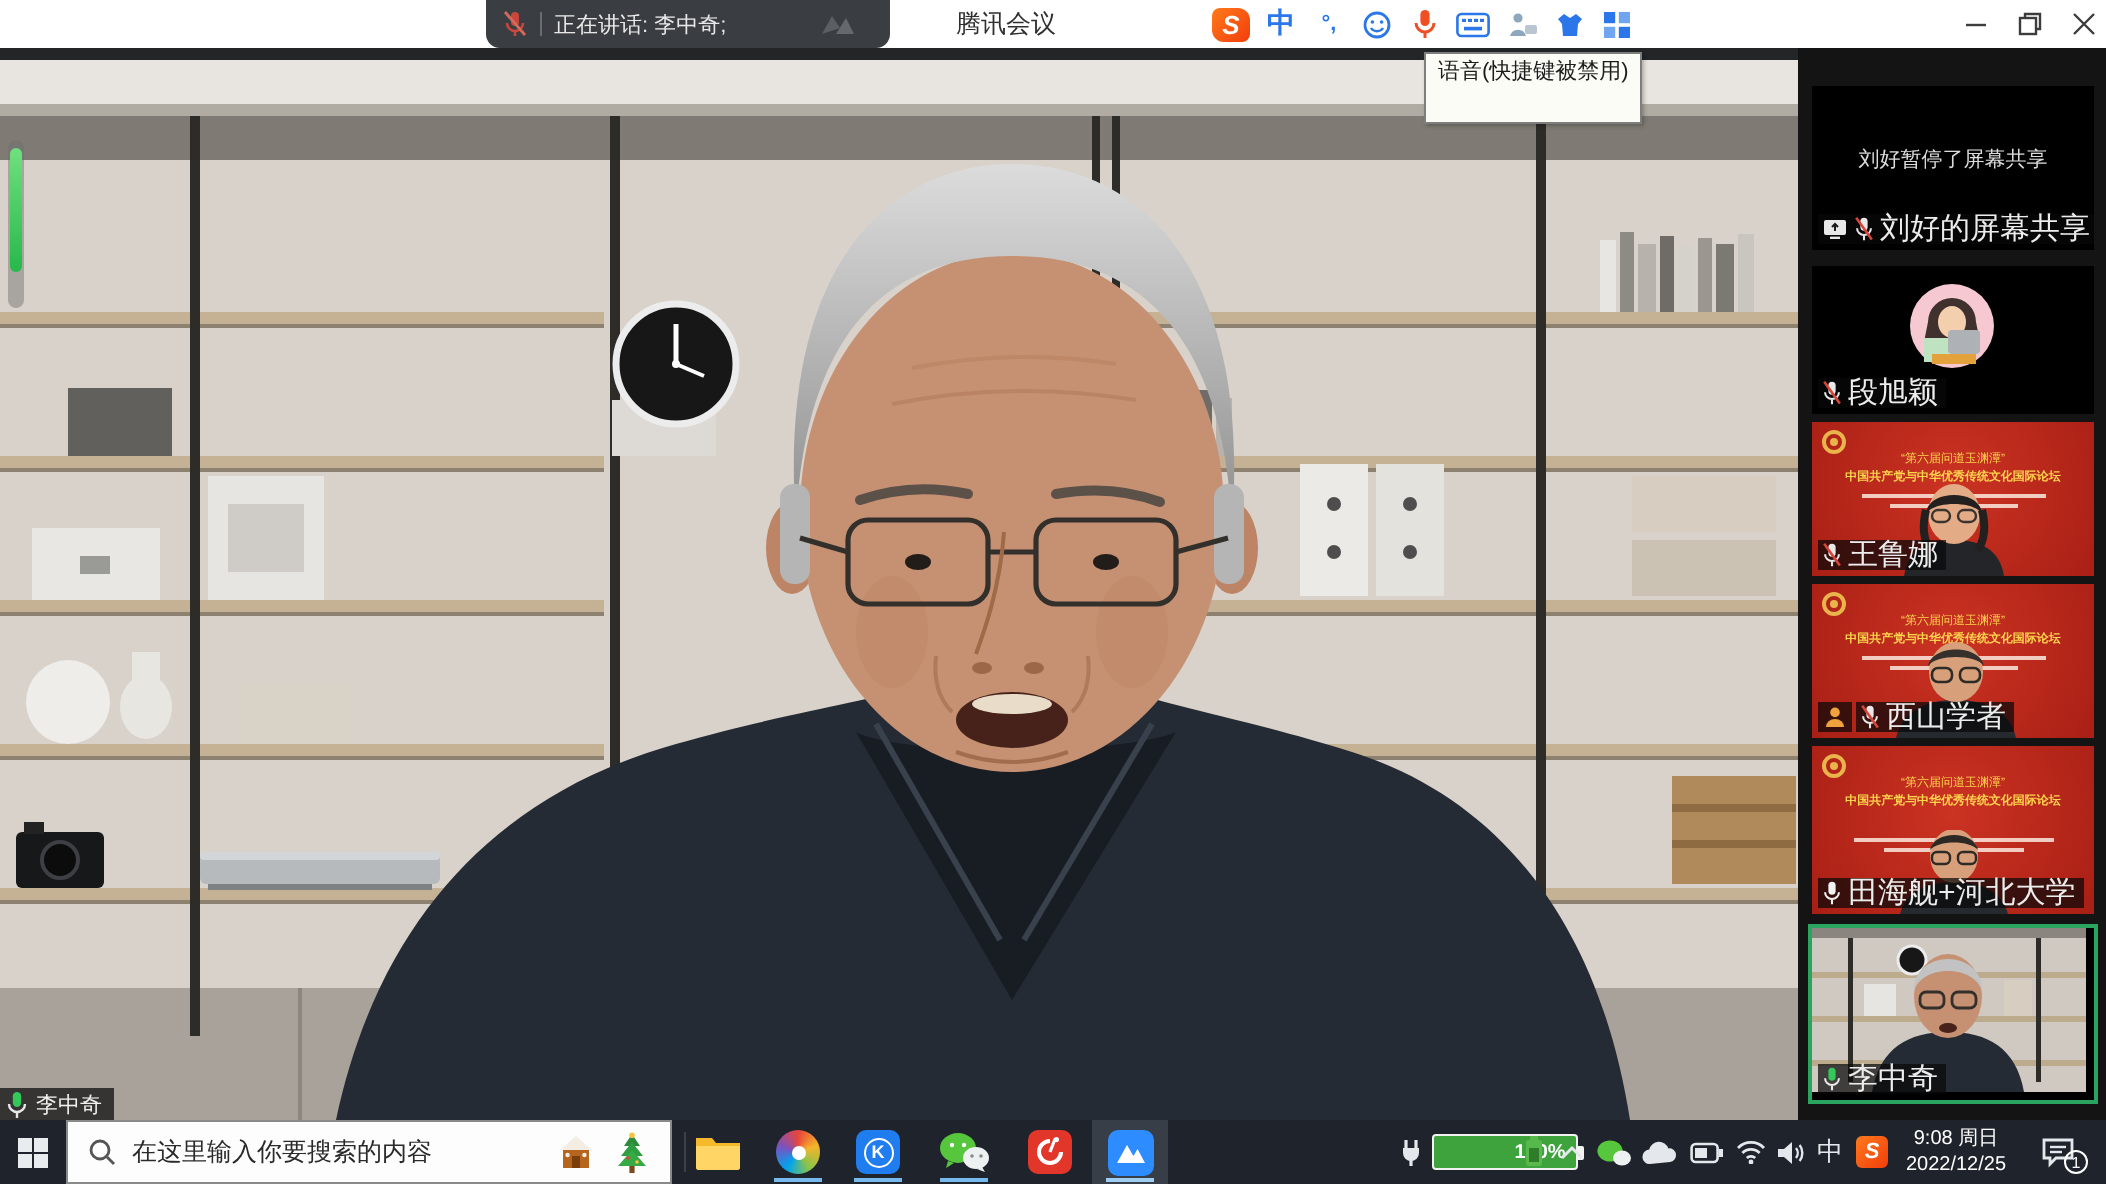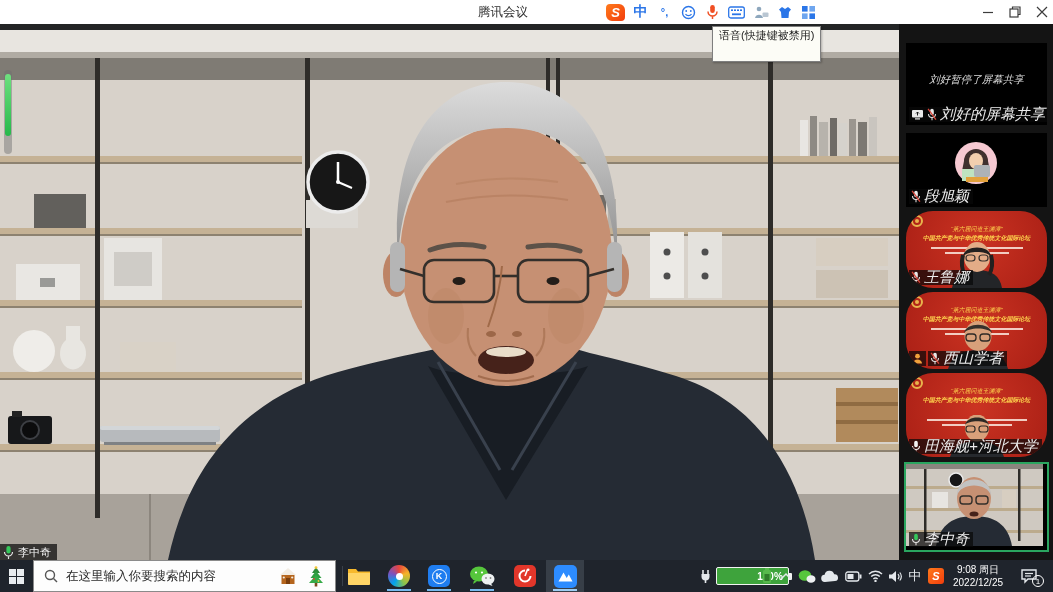--- a/index.html
+++ b/index.html
@@ -22,24 +22,24 @@
            padding:1px 6px 18px;z-index:50;box-shadow:1px 1px 2px rgba(0,0,0,.25);}
   
   #main-video{left:0;top:24px;width:899px;height:536px;background:#d6d0c8;overflow:hidden;}
   #vol-track{left:4px;top:46px;width:8px;height:84px;border-radius:5px;background:rgba(110,110,110,.45);}
   #vol-fill{left:5px;top:50px;width:6px;height:62px;border-radius:4px;background:linear-gradient(#6fe07f,#27b84b);}
   .name-chip{display:flex;align-items:center;gap:4px;background:rgba(10,10,10,.72);color:#f0f0f0;
              padding:0 6px 0 3px;height:17px;font-size:11px;white-space:nowrap;}
   #main-chip{left:0;bottom:-1px;top:auto;}
   
   #sidebar{left:899px;top:24px;width:154px;height:536px;background:#141414;}
-  .cell{left:7px;width:141px;background:#000;overflow:hidden;font-style:italic;}
+  .cell{left:7px;width:141px;background:#000;overflow:hidden;}
   .cell-chip{position:absolute;left:3px;bottom:3px;display:flex;align-items:center;gap:3px;
              background:rgba(8,8,8,.72);color:#ececec;padding:0 4px 0 2px;height:15px;font-size:15px;white-space:nowrap;}
-  .slide{background:radial-gradient(circle at 50% 40%, #cb3322, #a91f15);border-radius:27px;}
+  .slide{background:radial-gradient(circle at 50% 40%, #cb3322, #a91f15);}
   .slide .l1{position:absolute;top:14px;left:0;width:100%;text-align:center;color:#ffd44e;font-size:6px;}
   .slide .l2{position:absolute;top:23px;left:0;width:100%;text-align:center;color:#ffd44e;font-size:6.5px;font-weight:bold;transform:scale(.92);}
   .slide .tl{position:absolute;left:50%;transform:translateX(-50%);height:2px;background:rgba(255,245,235,.8);}
   .emblem{position:absolute;left:5px;top:4px;width:12px;height:12px;border-radius:50%;border:2px solid #e9b44c;box-sizing:border-box;}
   .emblem:after{content:"";position:absolute;left:2px;top:2px;width:4px;height:4px;border-radius:50%;background:#e9b44c;}
   
   #taskbar{left:0;top:560px;width:1053px;height:32px;background:#1f242c;z-index:40;}
   #search-box{left:33px;top:0;width:303px;height:32px;background:#fdfdfd;border:1px solid #8a8a8a;box-sizing:border-box;
               display:flex;align-items:center;gap:8px;padding:0 10px;}
   #search-ph{color:#2a2a2a;font-size:12.5px;flex:1;}
@@ -55,20 +55,34 @@
         color:#fff;font-weight:bold;font-style:italic;font-size:11px;display:flex;align-items:center;justify-content:center;}
   .badge{width:12px;height:12px;border-radius:50%;border:1.5px solid #fff;color:#fff;font-size:8px;
          display:flex;align-items:center;justify-content:center;box-sizing:border-box;}
 </style>
 </head>
 <body>
 
 <div id="app">
 
   <div id="titlebar" class="abs">
+    <div id="speak-tab" class="abs">
+      <svg width="13" height="14" viewBox="0 0 13 14">
+        <rect x="4.5" y="1" width="4" height="7" rx="2" fill="#c9463c"></rect>
+        <path d="M2.5,6.5 a4,4 0 0 0 8,0" stroke="#c9463c" stroke-width="1.3" fill="none"></path>
+        <line x1="6.5" y1="10.5" x2="6.5" y2="13" stroke="#c9463c" stroke-width="1.3"></line>
+        <line x1="1.5" y1="1" x2="11.5" y2="12.5" stroke="#d46a5c" stroke-width="1.4"></line>
+      </svg>
+      <span class="tab-sep"></span>
+      <span>正在讲话: 李中奇;</span>
+      <svg width="30" height="14" viewBox="0 0 30 14" style="margin-left:auto;opacity:.35">
+        <path d="M4,12 L9,3 L13,9 Z" fill="#9aa0a6"></path>
+          <path d="M11,12 L16,4 L20,12 Z" fill="#b7bcc2"></path>
+      </svg>
+    </div>
     <div id="app-title" class="abs">腾讯会议</div>
 
     <div id="ime-bar" class="abs">
       <div id="sogou-logo">S</div>
       <div class="ime-ic ime-txt">中</div>
       <div class="ime-ic ime-txt" style="font-size:11px">°,</div>
       <div class="ime-ic">
         <svg width="15" height="15" viewBox="0 0 15 15">
             <circle cx="7.5" cy="7.5" r="6" fill="none" stroke="#2b76e8" stroke-width="1.4"></circle>
             <circle cx="5.2" cy="6" r=".9" fill="#2b76e8"></circle>

